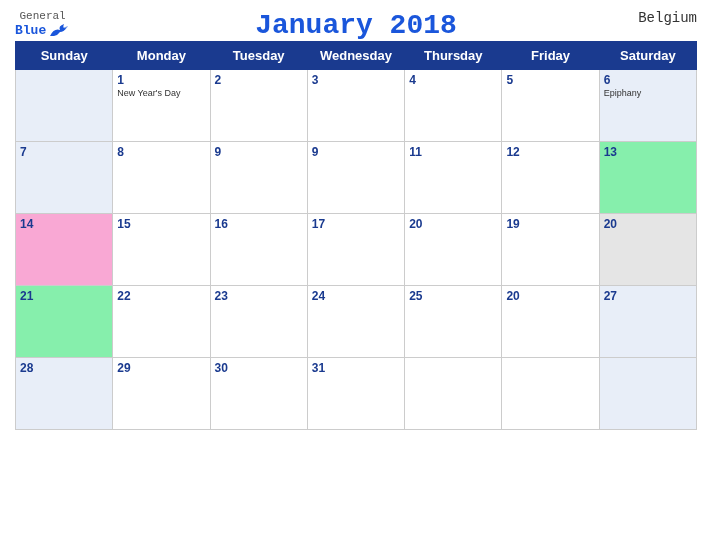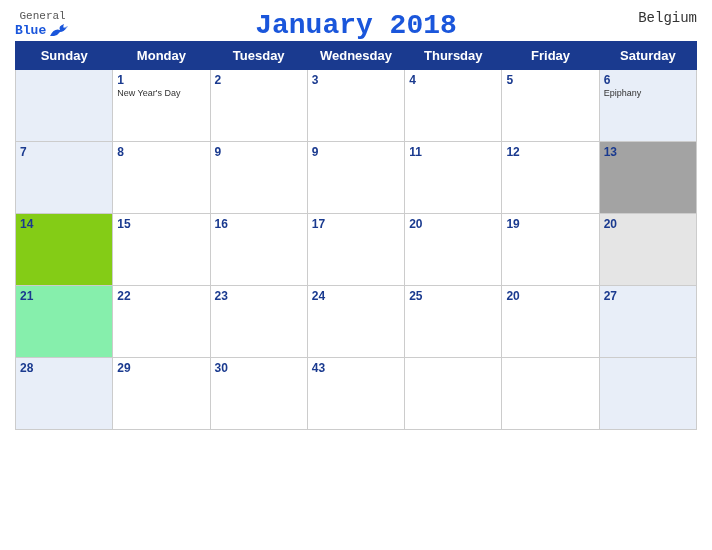--- a/index.html
+++ b/index.html
@@ -169,26 +169,26 @@
           </td>
           <td>
             <span class="day-number">9</span>
           </td>
           <td>
             <span class="day-number">11</span>
           </td>
           <td>
             <span class="day-number">12</span>
           </td>
-          <td style="background-color: #a3a3a3;">
+          <td style="background-color: #86efac;">
             <span class="day-number">13</span>
           </td>
         </tr>
         <tr class="week-row">
-          <td style="background-color: #84cc16; margin-top: 21px;">
+          <td style="background-color: #f9a8d4; margin-top: 21px;">
             <span class="day-number">14</span>
           </td>
           <td>
             <span class="day-number">15</span>
           </td>
           <td>
             <span class="day-number">16</span>
           </td>
           <td>
             <span class="day-number">17</span>
@@ -230,21 +230,21 @@
           <td style="background-color: rgb(232, 238, 248);">
             <span class="day-number">28</span>
           </td>
           <td>
             <span class="day-number">29</span>
           </td>
           <td>
             <span class="day-number">30</span>
           </td>
           <td>
-            <span class="day-number">43</span>
+            <span class="day-number">31</span>
           </td>
           <td></td>
           <td></td>
           <td style="background-color: rgb(232, 238, 248);"></td>
         </tr>
       </tbody>
   </table>
 </div>
 
 </body></html>

